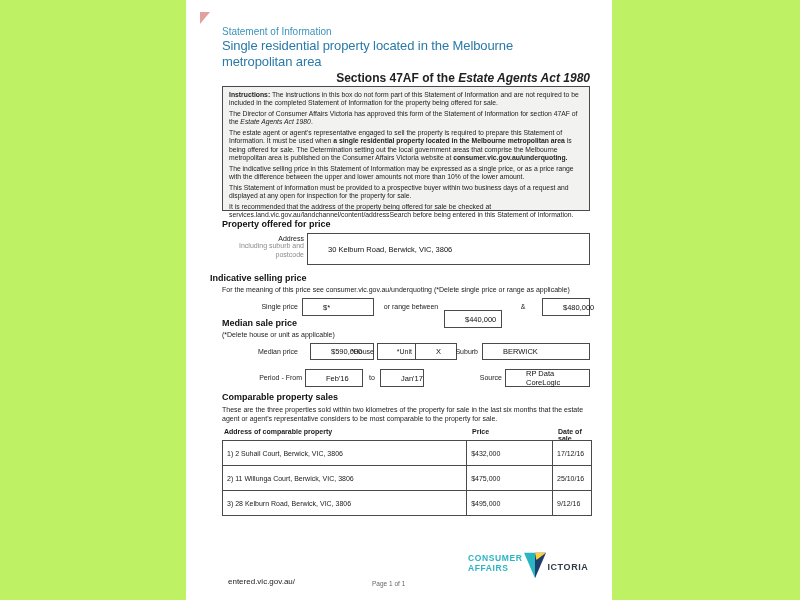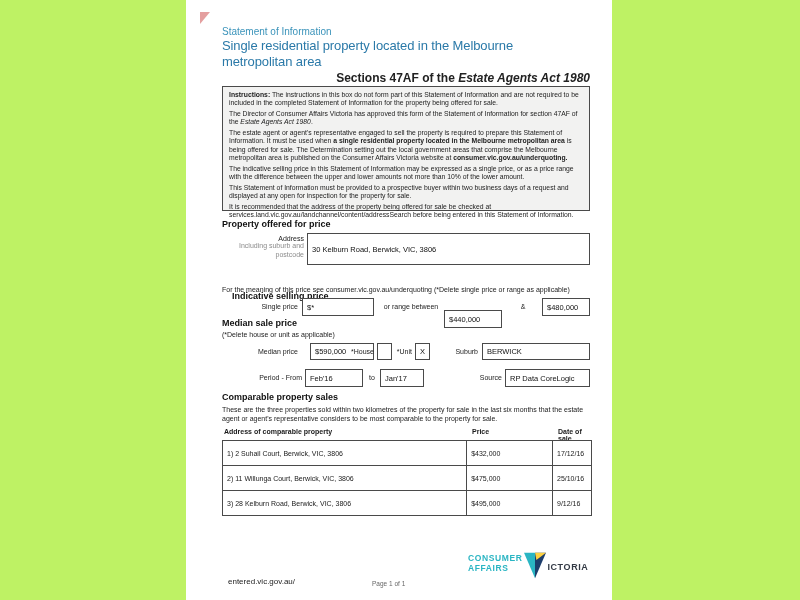--- a/index.html
+++ b/index.html
@@ -27,21 +27,21 @@
   .instr p { margin-bottom:2.5px; }
   .b { font-weight:bold; }
   .i { font-style:italic; }
 
   .h-section { font-size:9px; font-weight:bold; color:#111; }
   .small-note { font-size:7px; color:#222; }
   .lbl { font-size:7px; color:#222; }
   .sub-lbl { font-size:7px; color:#8b8b8b; }
 
   .field-box { border:1px solid #4a4a4a; background:#fff; font-size:7.5px; color:#111;
-               display:flex; align-items:center; padding:0 4px; }
+               display:flex; align-items:center; padding:0 20px; }
 
   .row { position:absolute; }
   .row .cell { position:absolute; }
 
   
   .cmp-head { position:absolute; left:36px; top:428px; width:370px; height:12px; font-size:7px; font-weight:bold; }
   .cmp-head span { position:absolute; }
   table.cmp { position:absolute; left:36px; top:440px; width:370px; border-collapse:collapse; }
   table.cmp td { border:1px solid #4a4a4a; font-size:7px; height:25px; padding:0 4px; background:#fff; }
   td.c-addr { width:245px; } td.c-price { width:86px; } td.c-date { width:39px; }
@@ -82,21 +82,21 @@
     <div class="abs h-section" style="left:36px; top:219px;">Property offered for price</div>
 
     <div class="row" style="left:36px; top:233px; width:368px; height:32px;">
       <div class="cell" style="left:0; top:2px; width:82px; text-align:right;">
         <div class="lbl">Address</div>
         <div class="sub-lbl" style="line-height:1.25;">Including suburb and postcode</div>
       </div>
       <div class="cell field-box" style="left:85px; top:0; width:283px; height:32px;">30 Kelburn Road, Berwick, VIC, 3806</div>
     </div>
 
-    <div class="abs h-section" style="left:46px; top:273px;margin-top:18px;">Indicative selling price</div>
+    <div class="abs h-section" style="left:24px; top:273px;">Indicative selling price</div>
     <div class="abs small-note" style="left:36px; top:286px; width:368px;">For the meaning of this price see consumer.vic.gov.au/underquoting (*Delete single price or range as applicable)</div>
 
     <div class="row" style="left:36px; top:298px; width:368px; height:18px;">
       <div class="cell lbl" style="left:0; top:5px; width:76px; text-align:right;">Single price</div>
       <div class="cell field-box" style="left:80px; top:0; width:72px; height:18px;">$*</div>
       <div class="cell lbl" style="left:158px; top:5px; width:62px; text-align:center;">or range between</div>
       <div class="cell field-box" style="left:222px; top:12px; width:58px; height:18px;">$440,000</div>
       <div class="cell lbl" style="left:286px; top:5px; width:30px; text-align:center;">&amp;</div>
       <div class="cell field-box" style="left:320px; top:0; width:48px; height:18px;">$480,000</div>
     </div>

